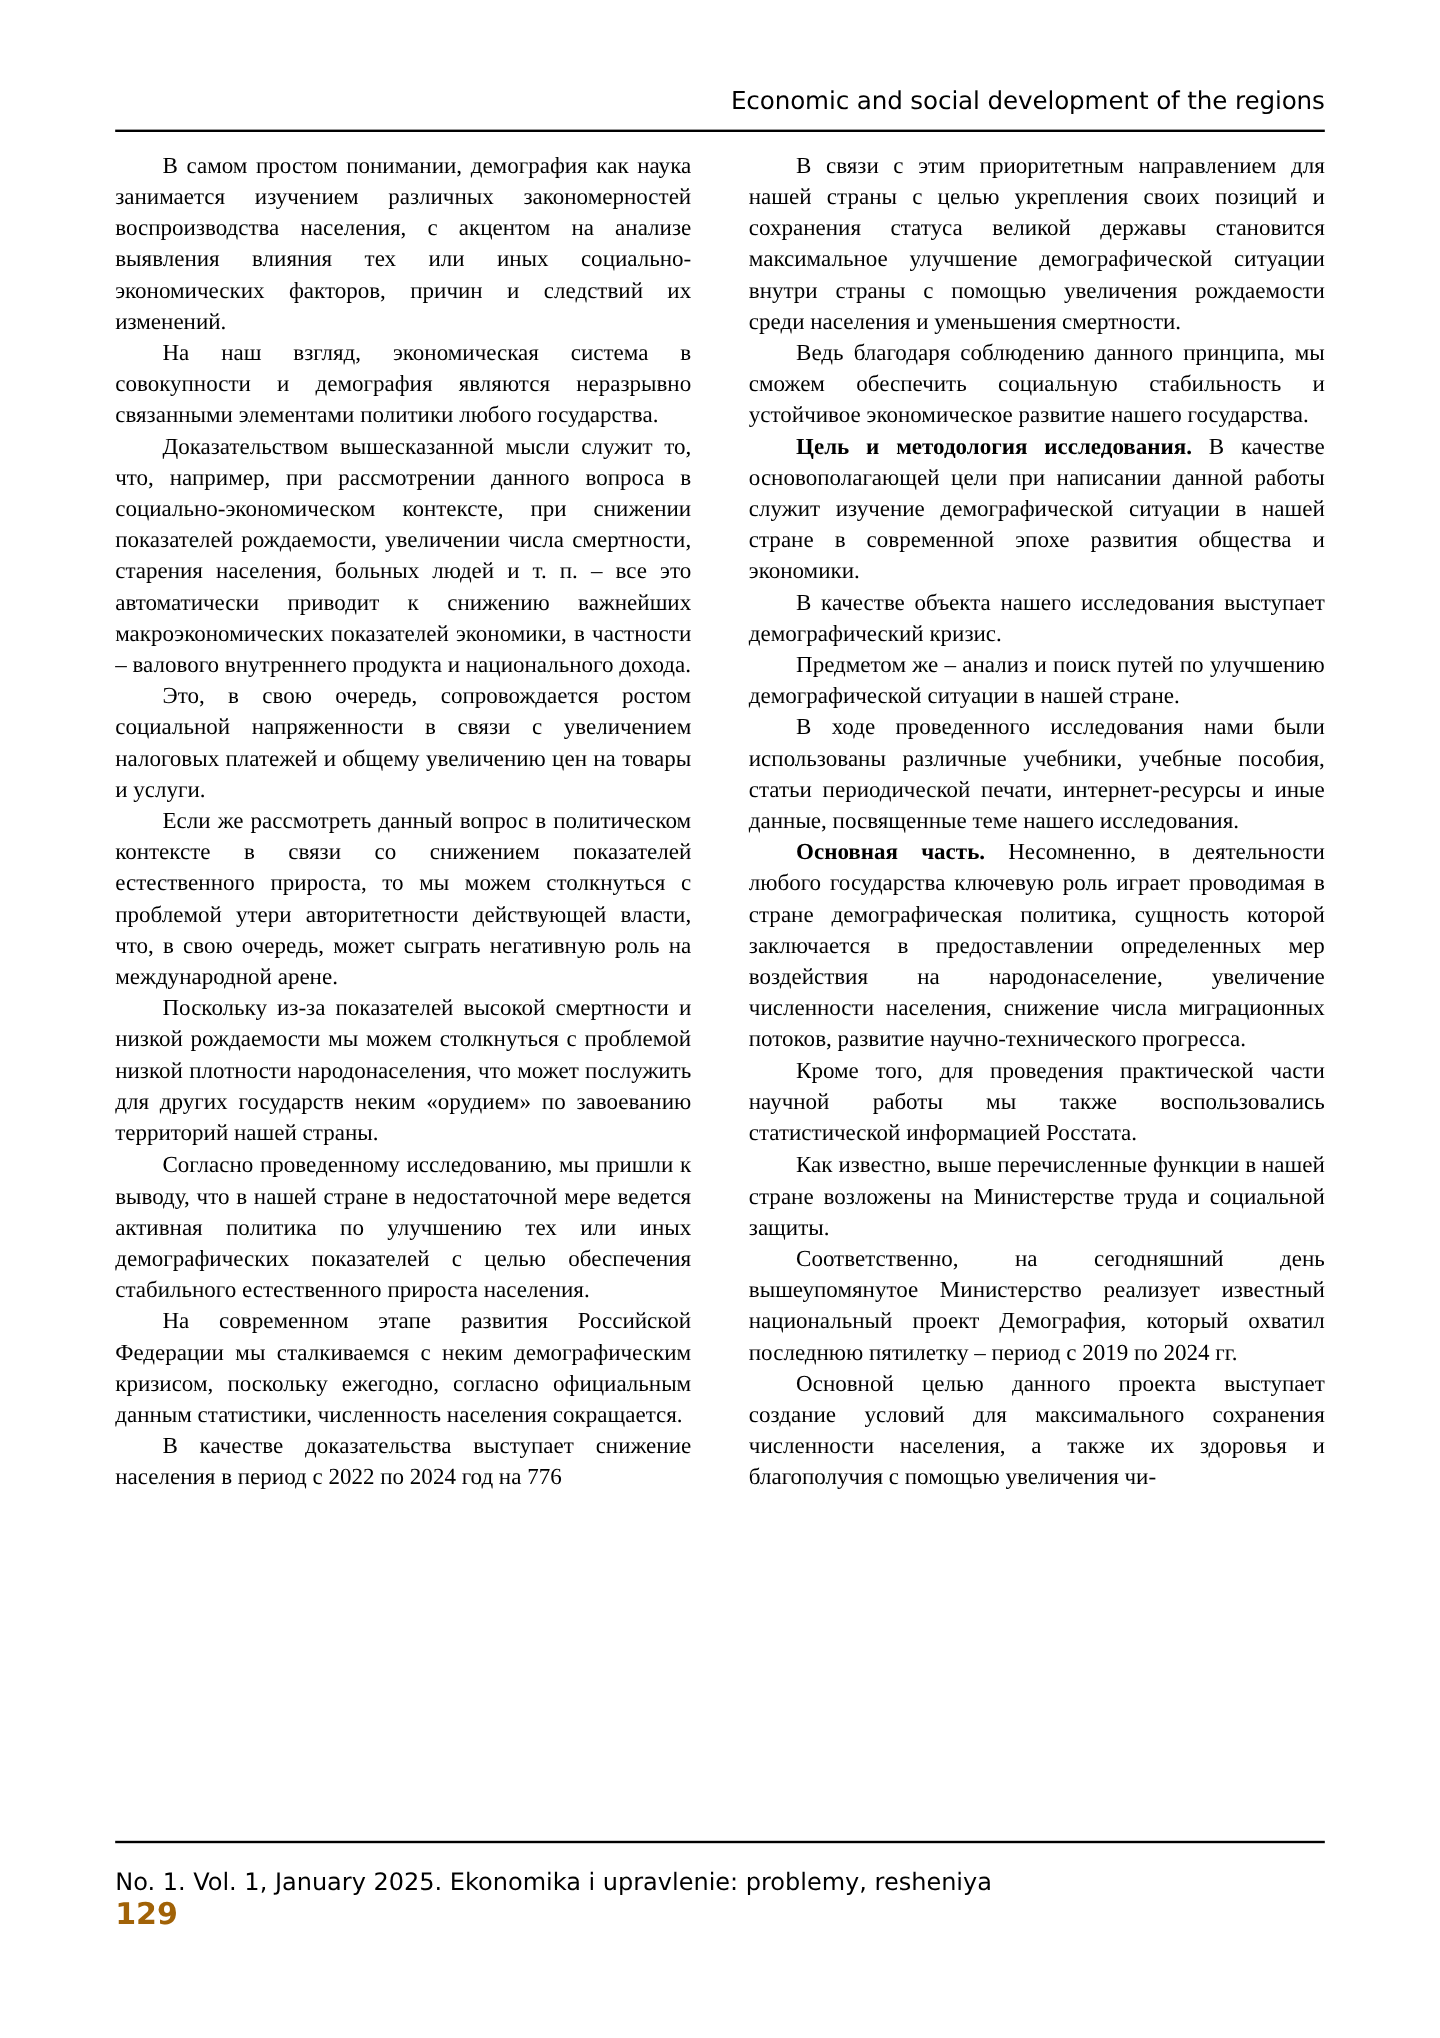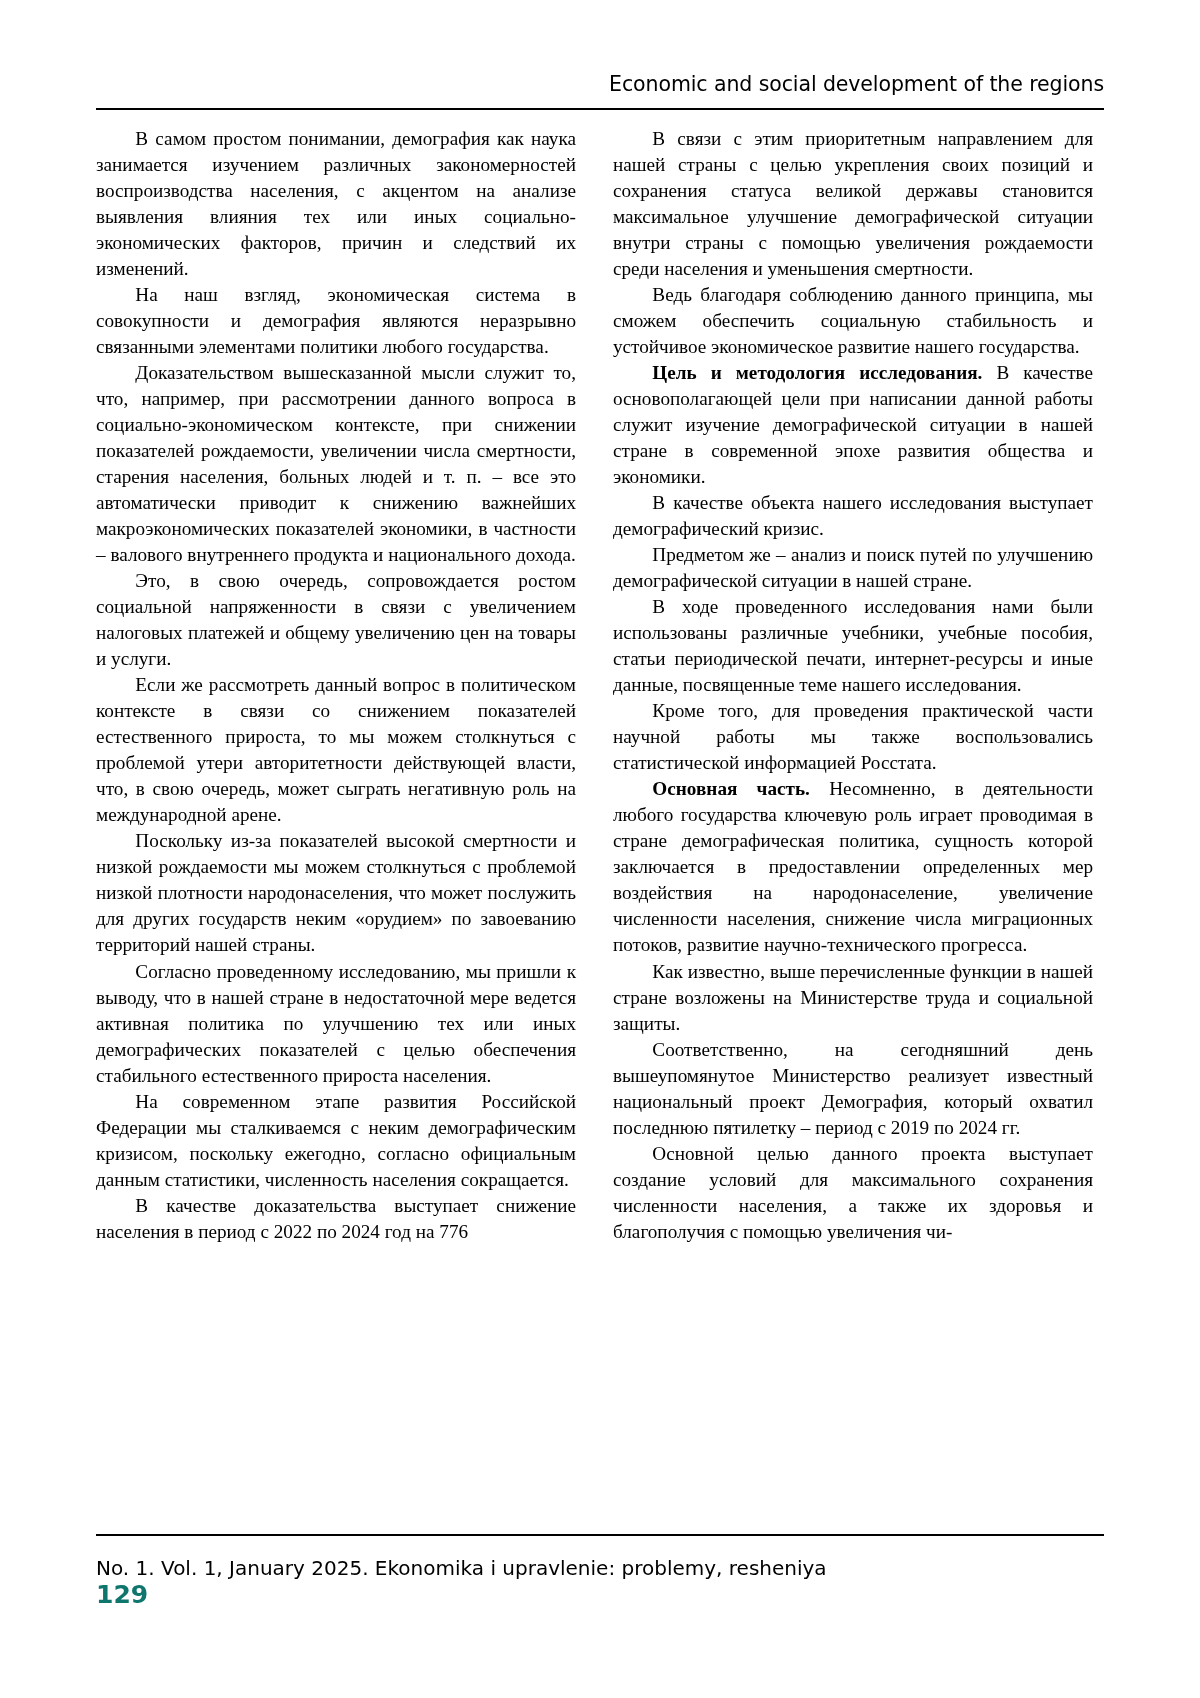--- a/index.html
+++ b/index.html
@@ -49,21 +49,21 @@
   .rule-top { top: 108px; }
   .rule-bottom { top: 1534px; }
 
   .columns {
     position: absolute;
     left: 96px;
     top: 126px;
     width: 1008px;
     height: 1390px;
     display: flex;
-    gap: 37px;
+    gap: 48px;
   }
   .col {
     width: 480px;
     font-size: 19.2px;
     line-height: 1.355;
     text-align: justify;
     text-justify: inter-word;
     hyphens: manual;
   }
   .col p {
@@ -88,21 +88,21 @@
     font-family: "DejaVu Sans", sans-serif;
     flex-direction: column;
   }
   .footer-text {
     font-size: 20px;
     color: #000;
   }
   .footer-page {
     font-size: 25px;
     font-weight: bold;
-    color: #0f766e;
+    color: #a16207;
   }
 </style>
 </head>
 <body>
 
 <div class="page">
 
   <div class="header">
     <span class="header-title">Economic and social development of the regions</span>
   </div>
@@ -123,22 +123,22 @@
       <p class="last-line-left">В качестве доказательства выступает снижение населения в период с 2022 по 2024 год на 776</p>
     </div>
 
     <div class="col">
       <p><span class="runin"></span><span>В связи с этим приоритетным направлением для нашей страны с целью укрепления своих позиций и сохранения статуса великой державы становится максимальное улучшение демографической ситуации внутри страны с помощью увеличения рождаемости среди населения и уменьшения смертности.</span></p>
       <p><span class="runin"></span><span>Ведь благодаря соблюдению данного принципа, мы сможем обеспечить социальную стабильность и устойчивое экономическое развитие нашего государства.</span></p>
       <p><span class="runin">Цель и методология исследования.</span><span> В качестве основополагающей цели при написании данной работы служит изучение демографической ситуации в нашей стране в современной эпохе развития общества и экономики.</span></p>
       <p><span class="runin"></span><span>В качестве объекта нашего исследования выступает демографический кризис.</span></p>
       <p><span class="runin"></span><span>Предметом же – анализ и поиск путей по улучшению демографической ситуации в нашей стране.</span></p>
       <p><span class="runin"></span><span>В ходе проведенного исследования нами были использованы различные учебники, учебные пособия, статьи периодической печати, интернет-ресурсы и иные данные, посвященные теме нашего исследования.</span></p>
+      <p><span class="runin">Основная часть.</span><span> Несомненно, в деятельности любого государства ключевую роль играет проводимая в стране демографическая политика, сущность которой заключается в предоставлении определенных мер воздействия на народонаселение, увеличение численности населения, снижение числа миграционных потоков, развитие научно-технического прогресса.</span></p>
       <p><span class="runin"></span><span>Кроме того, для проведения практической части научной работы мы также воспользовались статистической информацией Росстата.</span></p>
-      <p><span class="runin">Основная часть.</span><span> Несомненно, в деятельности любого государства ключевую роль играет проводимая в стране демографическая политика, сущность которой заключается в предоставлении определенных мер воздействия на народонаселение, увеличение численности населения, снижение числа миграционных потоков, развитие научно-технического прогресса.</span></p>
       <p><span class="runin"></span><span>Как известно, выше перечисленные функции в нашей стране возложены на Министерстве труда и социальной защиты.</span></p>
       <p><span class="runin"></span><span>Соответственно, на сегодняшний день вышеупомянутое Министерство реализует известный национальный проект Демография, который охватил последнюю пятилетку – период с 2019 по 2024 гг.</span></p>
       <p class="last-line-left"><span class="runin"></span><span>Основной целью данного проекта выступает создание условий для максимального сохранения численности населения, а также их здоровья и благополучия с помощью увеличения чи-</span></p>
     </div>
 
   </div>
 
   <div class="rule rule-bottom"></div>
 
   <div class="footer">

